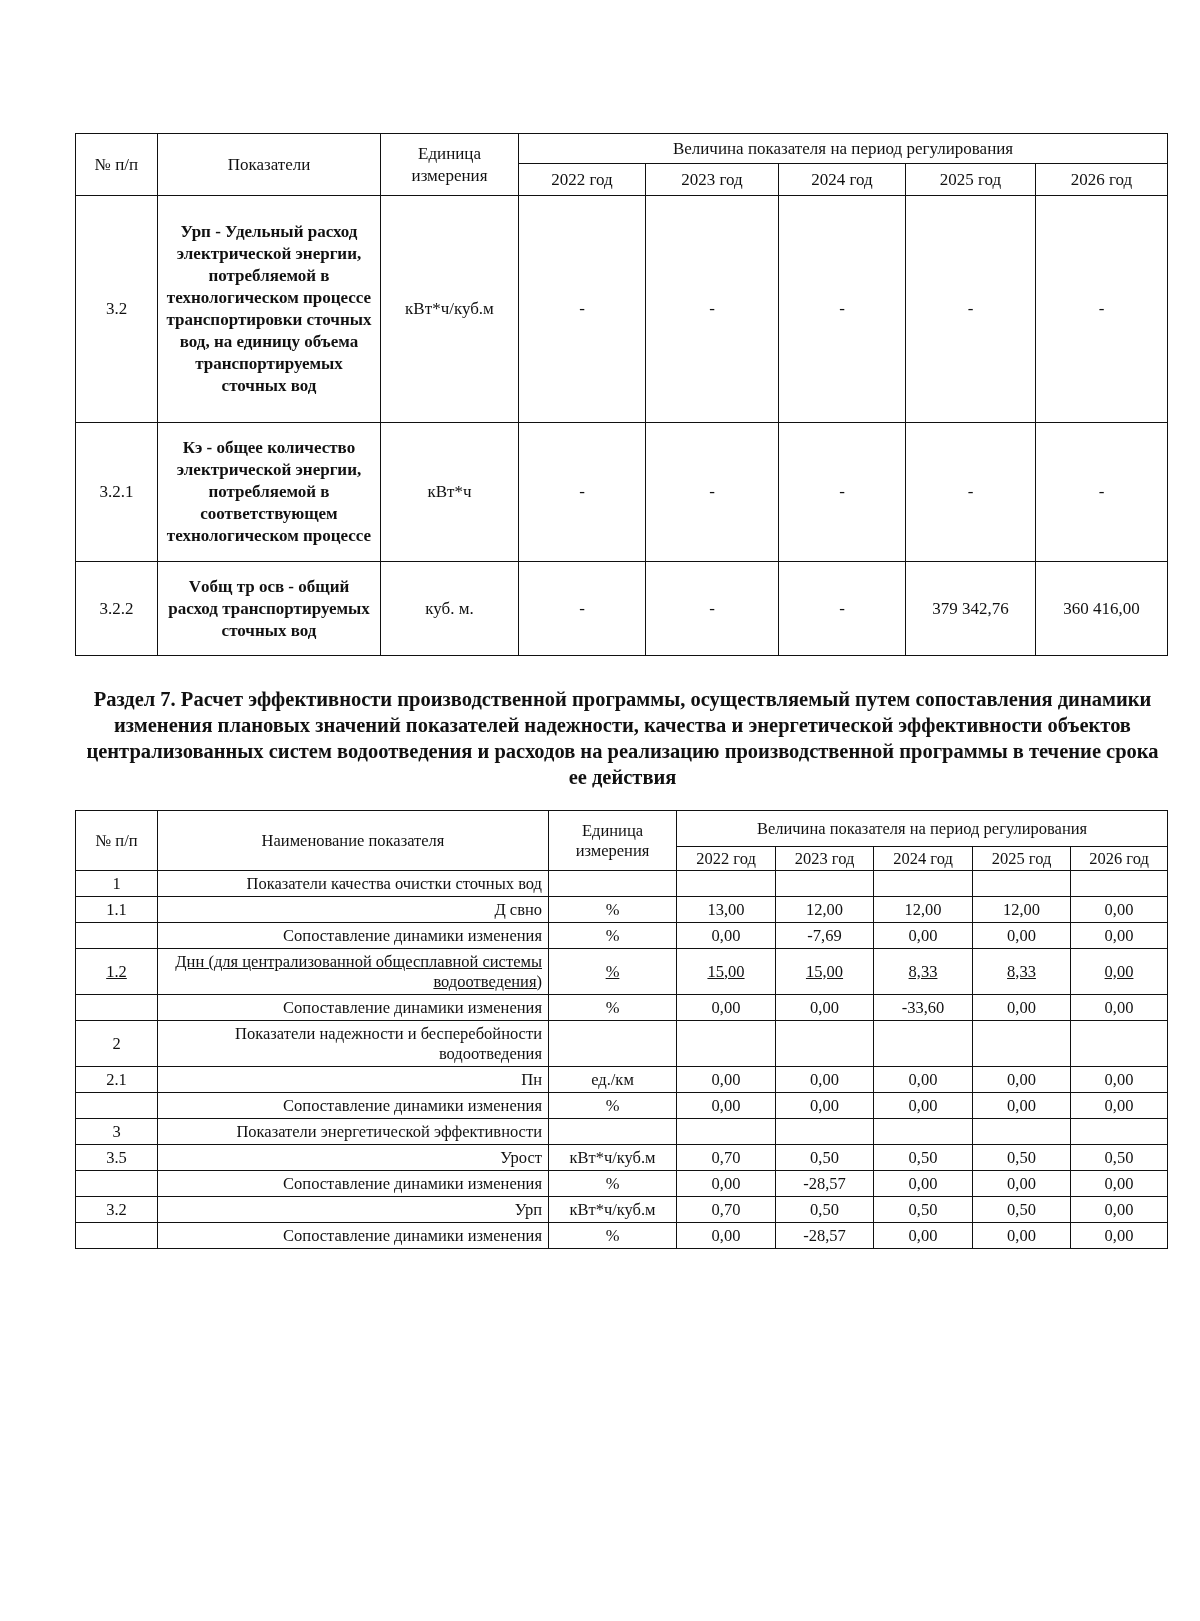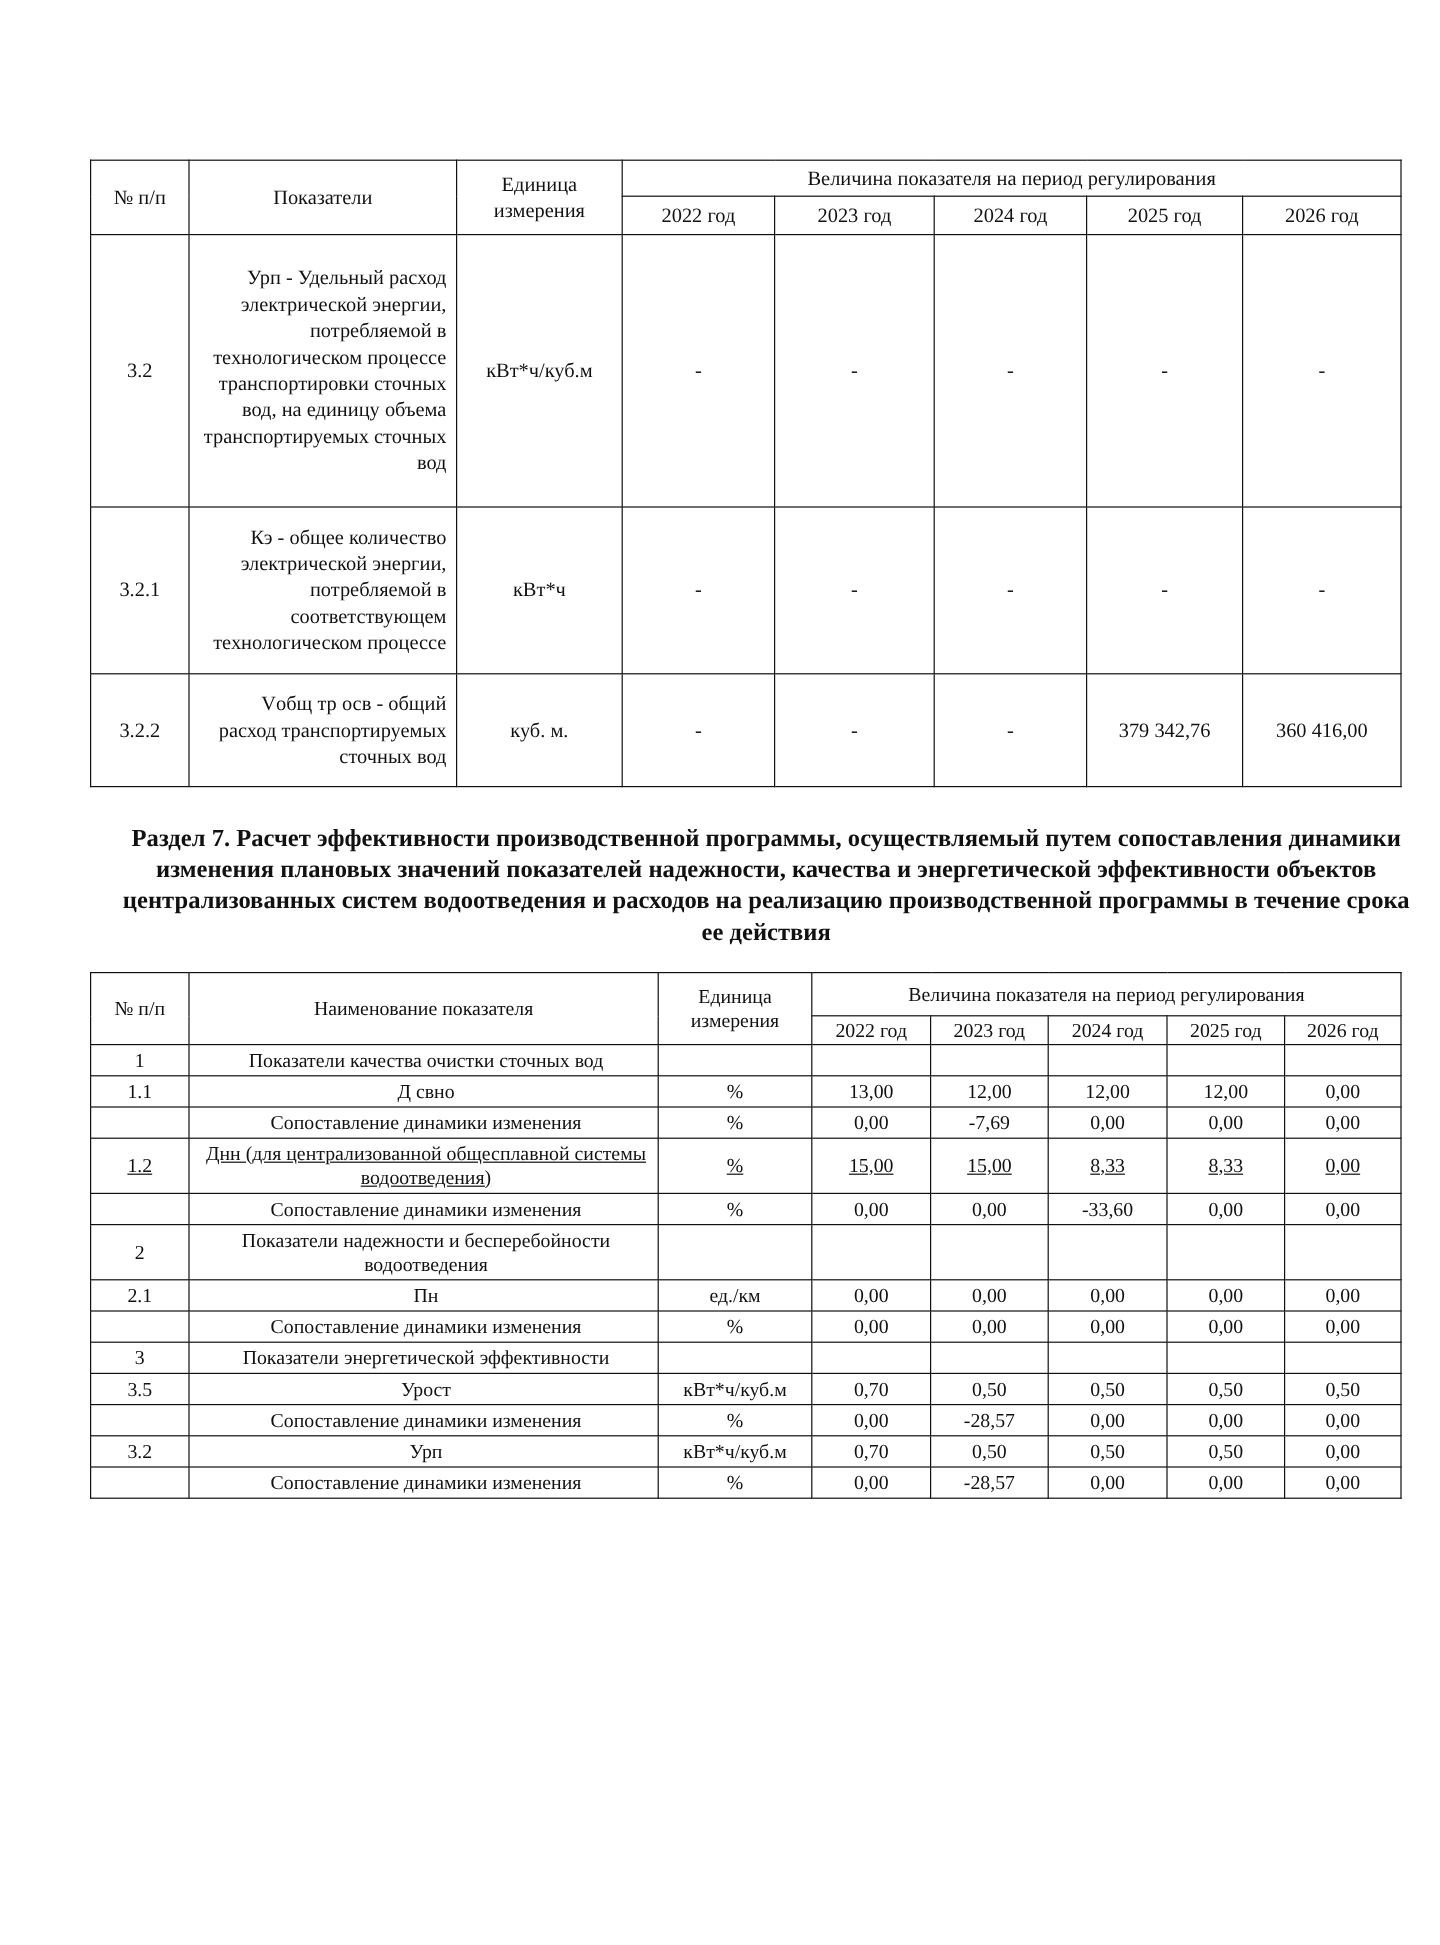--- a/index.html
+++ b/index.html
@@ -8,41 +8,41 @@
     font-family: "Liberation Serif", "DejaVu Serif", serif; color: #111;
   }
   table { border-collapse: collapse; position: absolute; table-layout: fixed; }
   td, th {
     border: 1.6px solid #111; padding: 0 6px; font-weight: normal;
     vertical-align: middle; text-align: center; line-height: 22px;
   }
   
   #t1 { left: 75px; top: 133px; width: 1092px; font-size: 17px; }
   #t1 th { font-size: 17px; }
-  #t1 td.name { text-align: right; font-weight: normal; padding: 4px 8px; line-height: 22px; }
+  #t1 td.name { text-align: center; font-weight: bold; padding: 4px 8px; line-height: 22px; }
   #t1 td { font-weight: bold; }
   #t1 td.no { font-weight: normal; }
   #t1 td.unit { font-weight: normal; }
   #t1 td.val { font-weight: normal; }
   #t1 .h1 { height: 30px; }
   #t1 .h2 { height: 32px; }
   #t1 .r1 { height: 227px; }
   #t1 .r2 { height: 139px; }
   #t1 .r3 { height: 94px; }
 
   
   #section-title {
     position: absolute; left: 80px; top: 686px; width: 1085px;
-    text-align: center; font-weight: bold; font-size: 20.5px; line-height: 26px; margin-left: 16px;
+    text-align: center; font-weight: bold; font-size: 20.5px; line-height: 26px;
   }
 
   
   #t2 { left: 75px; top: 810px; width: 1092px; font-size: 16.5px; }
   #t2 td, #t2 th { line-height: 20px; padding: 0 6px; }
-  #t2 td.name { text-align: center; padding-left: 10px; }
+  #t2 td.name { text-align: right; padding-left: 10px; }
   #t2 .h1 { height: 36px; }
   #t2 .h2 { height: 24px; }
   #t2 .rs { height: 26px; }
   #t2 .rd { height: 46px; text-decoration: underline; }
   #t2 .rdd { height: 46px; }
 </style>
 </head>
 <body>
 
 <table id="t1">

